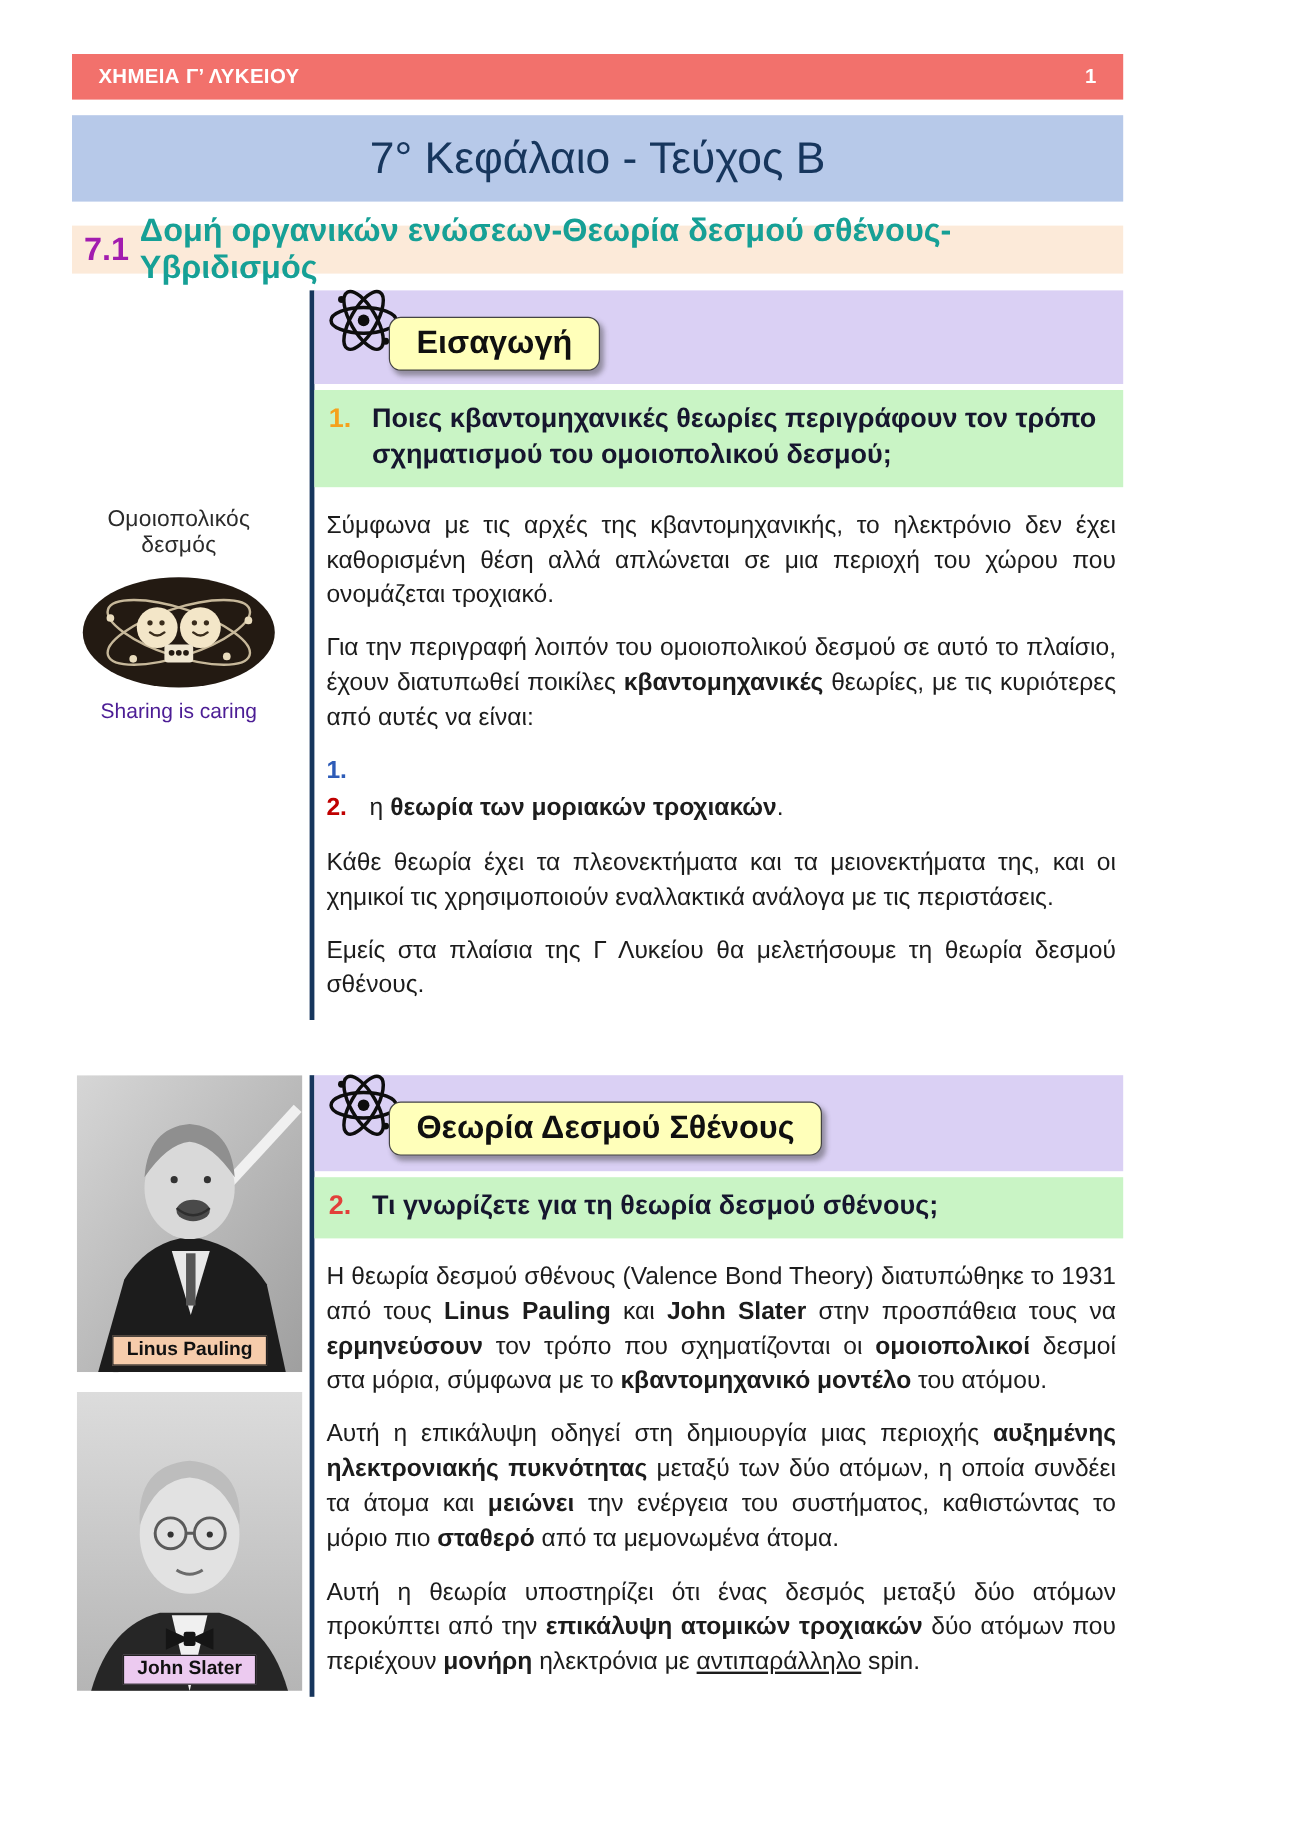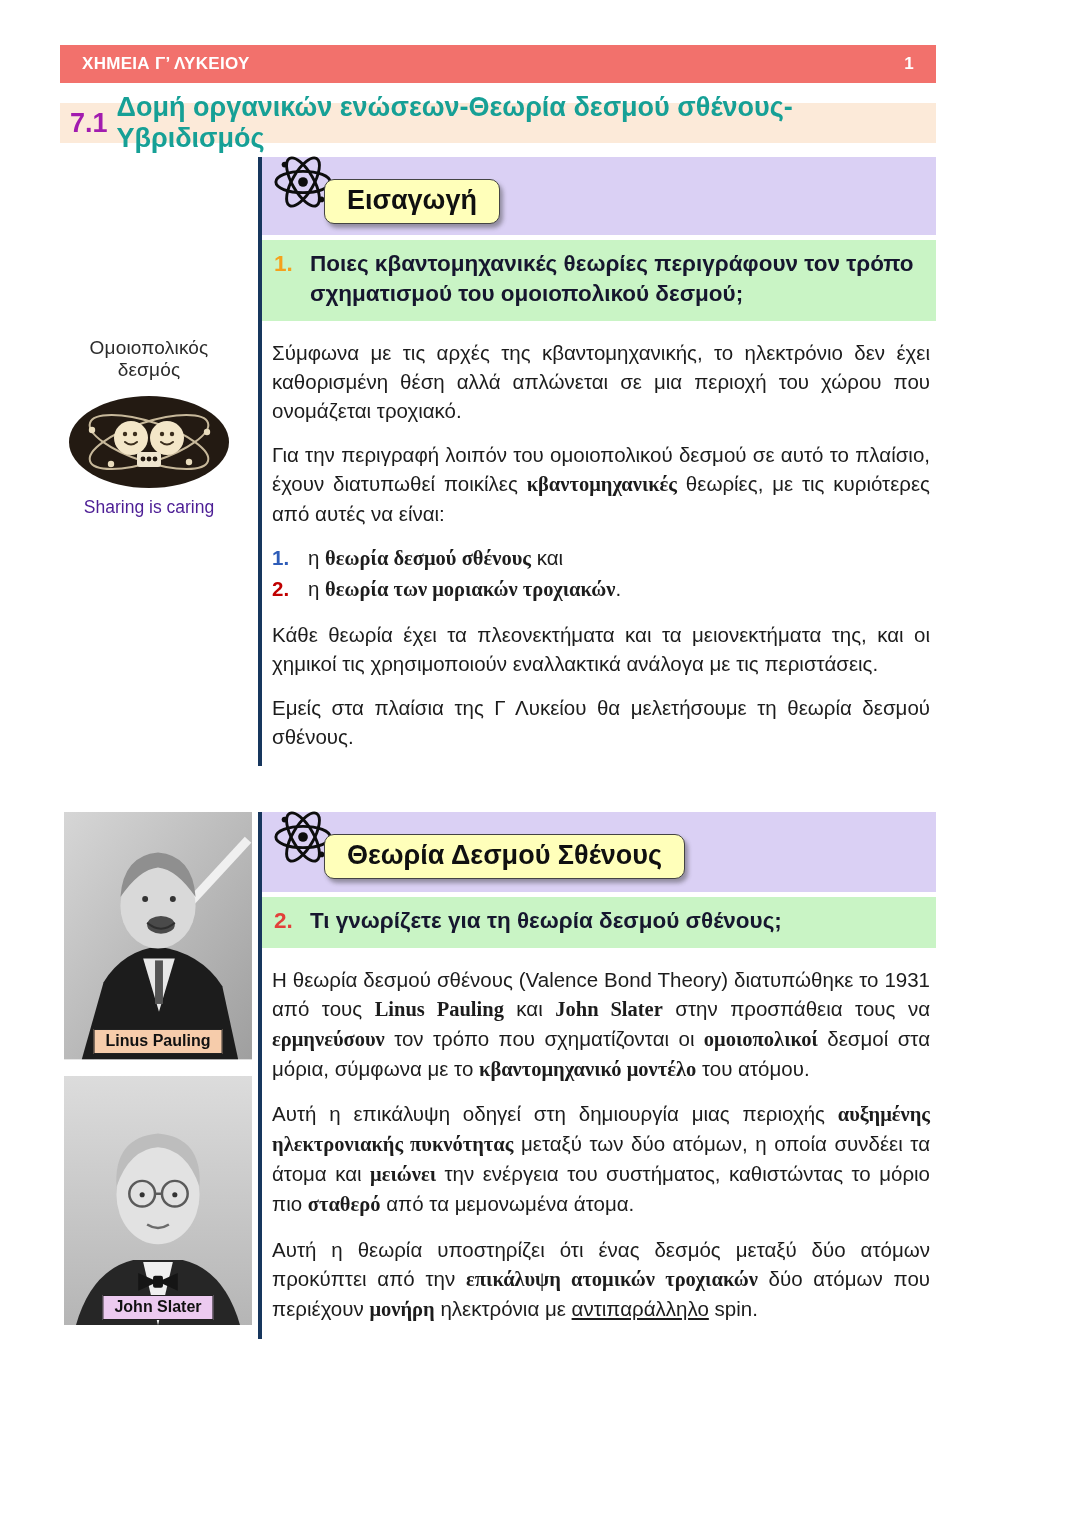--- a/index.html
+++ b/index.html
@@ -58,21 +58,21 @@
   .q-number { width: 36px; flex-shrink: 0; }
   .qn-1 { color: #f5a11c; }
   .qn-2 { color: #e2403a; }
 
   
   .body-text { padding: 2px 6px 0 10px; }
   .para {
     margin: 15px 0; font-size: 20.5px; line-height: 1.42;
     text-align: justify; color: #1c1c1c;
   }
-  .b { font-weight: bold; font-family: Liberation Serif, serif; }
+  .b { font-weight: bold; }
   .u { text-decoration: underline; }
   .body-list { margin: 4px 0 8px; }
   .list-item { display: flex; font-size: 20.5px; line-height: 1.5; }
   .li-num { width: 36px; flex-shrink: 0; font-weight: bold; }
   .li-num.blue { color: #2e5cb8; }
   .li-num.red  { color: #c00000; }
 
   
   .covalent-figure { margin-top: 180px; text-align: center; padding-right: 20px; }
   .covalent-label { font-size: 19px; color: #2b2b2b; letter-spacing: .2px; }
@@ -95,20 +95,23 @@
 </head>
 <body>
 
 <div class="page">
 
   <header class="header-bar">
     <span>ΧΗΜΕΙΑ Γ’ ΛΥΚΕΙΟΥ</span>
     <span>1</span>
   </header>
 
+  <div class="chapter-banner">
+    <span>7° Κεφάλαιο - Τεύχος Β</span>
+  </div>
 
   <div class="section-banner">
     <span class="section-number">7.1</span>
     <span class="section-title">Δομή οργανικών ενώσεων-Θεωρία δεσμού σθένους-Υβριδισμός</span>
   </div>
 
   <div class="row row-intro">
 
     <div class="margin-col">
       <div class="covalent-figure">
@@ -164,21 +167,20 @@
         <span class="q-text">Ποιες κβαντομηχανικές θεωρίες περιγράφουν τον τρόπο σχηματισμού του ομοιοπολικού δεσμού;</span>
       </div>
 
       <div class="body-text">
         <p class="para"><span>Σύμφωνα με τις αρχές της κβαντομηχανικής, το ηλεκτρόνιο δεν έχει καθορισμένη θέση αλλά απλώνεται σε μια περιοχή του χώρου που ονομάζεται τροχιακό.</span></p>
         <p class="para"><span>Για την περιγραφή λοιπόν του ομοιοπολικού δεσμού σε αυτό το πλαίσιο, έχουν διατυπωθεί ποικίλες </span><span class="b">κβαντομηχανικές</span><span> θεωρίες, με τις κυριότερες από αυτές να είναι:</span></p>
 
         <div class="body-list">
           <div class="list-item">
             <span class="li-num blue">1.</span>
-            <span class="li-text"><span>η </span><span class="b">θεωρία δεσμού σθένους</span><span> και</span></span>
           </div>
           <div class="list-item">
             <span class="li-num red">2.</span>
             <span class="li-text"><span>η </span><span class="b">θεωρία των μοριακών τροχιακών</span><span>.</span></span>
           </div>
         </div>
 
         <p class="para"><span>Κάθε θεωρία έχει τα πλεονεκτήματα και τα μειονεκτήματα της, και οι χημικοί τις χρησιμοποιούν εναλλακτικά ανάλογα με τις περιστάσεις.</span></p>
         <p class="para"><span>Εμείς στα πλαίσια της Γ Λυκείου θα μελετήσουμε τη θεωρία δεσμού σθένους.</span></p>
       </div>

